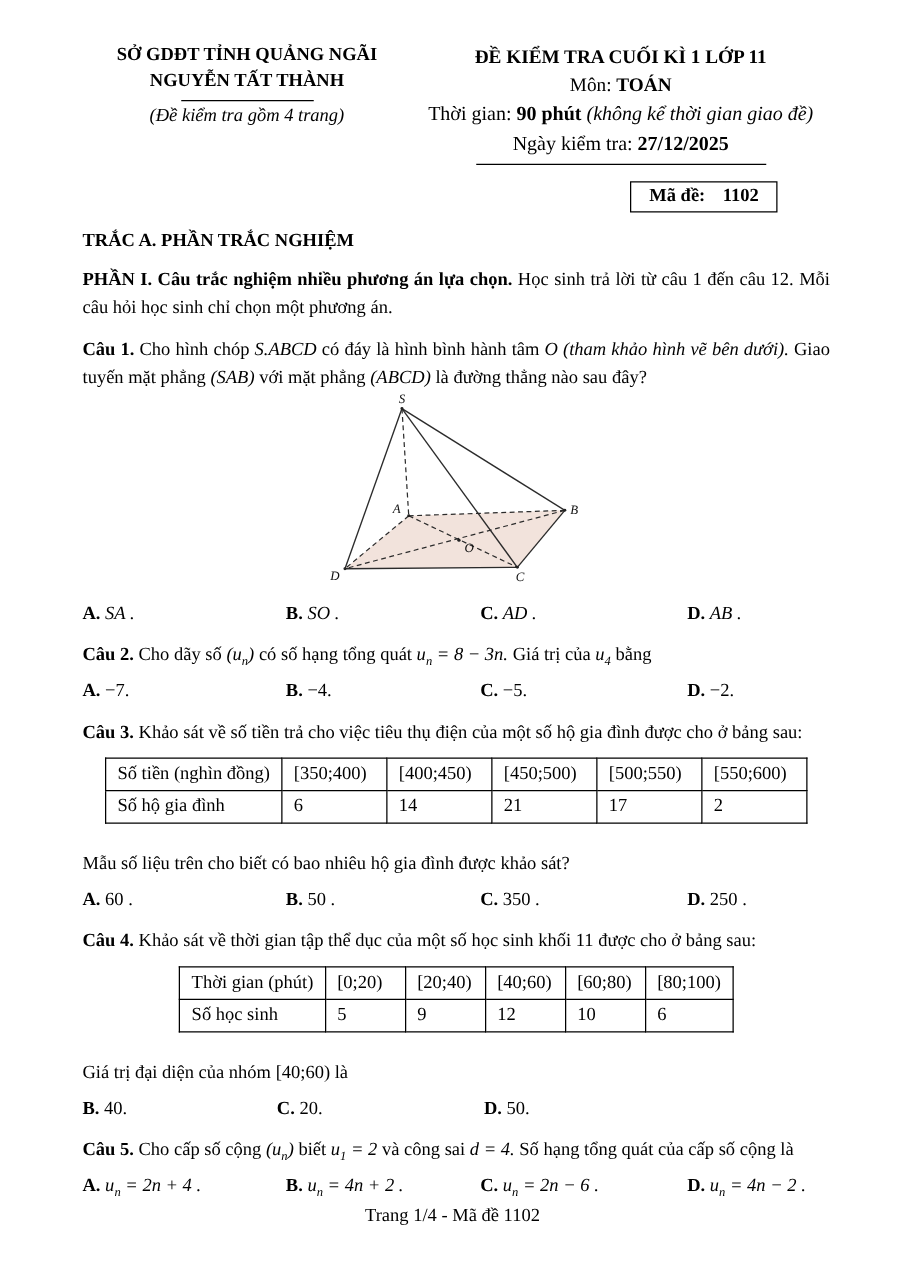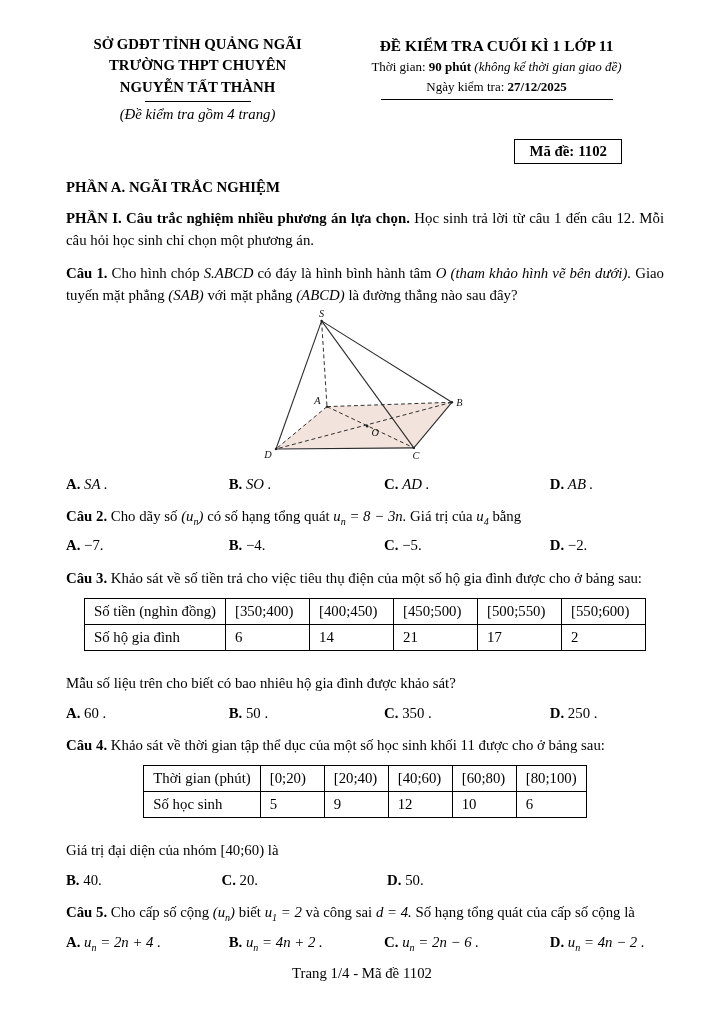--- a/index.html
+++ b/index.html
@@ -12,30 +12,30 @@
   .page { position:relative; width:724px; height:1024px; padding:34px 60px 30px 66px; overflow:hidden; }
 
   
   .header { display:flex; }
   .h-left  { width:44%; text-align:center; line-height:1.45; }
   .h-left .inst { font-weight:bold; }
   .h-rule  { width:106px; border-top:1.2px solid #000; margin:3px auto 0; }
   .h-note  { font-style:italic; margin-top:2px; }
   .h-right { width:56%; text-align:center; line-height:1.5; }
   .h-title { font-weight:bold; font-size:15.4px; }
-  .h-line  { font-size:13px; }
+  .h-line  { font-size:16px; }
   .subject-line { font-size:15.4px; }
   .b { font-weight:bold; }
   .i { font-style:italic; }
   .h-rule2 { width:232px; border-top:1.2px solid #000; margin:3px auto 0; }
 
   
   .code-row { display:flex; justify-content:flex-end; padding-right:42px; margin-top:13px; }
   .code-box { border:1.6px solid #000; padding:3px 14px; font-weight:bold; }
-  .code-box .code-val { margin-left:4px; }
+  .code-box .code-val { margin-left:14px; }
 
   
   .part-a { font-weight:bold; margin-top:15px; }
   p.qt  { text-align:justify; line-height:1.5; margin-top:11px; }
   p.qt-tight { margin-top:21px; }
   .q-label { font-weight:bold; }
   .math { font-style:italic; }
   sub { font-size:0.68em; line-height:0; }
 
   
@@ -61,47 +61,50 @@
   .footer { position:absolute; left:0; right:0; bottom:42px; text-align:center; }
 </style>
 </head>
 <body>
 
 <div class="page">
 
   <div class="header">
     <div class="h-left">
       <div class="inst">SỞ GDĐT TỈNH QUẢNG NGÃI</div>
-      <div class="inst">TRƯỜNG THPT CHUYÊN</div>
       <div class="inst">NGUYỄN TẤT THÀNH</div>
       <div class="h-rule"></div>
       <div class="h-note">(Đề kiểm tra gồm 4 trang)</div>
     </div>
     <div class="h-right">
       <div class="h-title">ĐỀ KIỂM TRA CUỐI KÌ 1 LỚP 11</div>
+      <div class="h-line subject-line">
+        <span>Môn:</span>
+        <span class="b">TOÁN</span>
+      </div>
       <div class="h-line">
         <span>Thời gian:</span>
         <span class="b">90 phút</span>
         <span class="i">(không kể thời gian giao đề)</span>
       </div>
       <div class="h-line">
         <span>Ngày kiểm tra:</span>
         <span class="b">27/12/2025</span>
         <div class="h-rule2"></div>
       </div>
     </div>
   </div>
 
   <div class="code-row">
     <div class="code-box">
       <span>Mã đề:</span><span class="code-val">1102</span>
     </div>
   </div>
 
-  <div class="part-a">PHẦN A. NGÃI TRẮC NGHIỆM</div>
+  <div class="part-a">TRẮC A. PHẦN TRẮC NGHIỆM</div>
   <p class="qt">
     <span class="b">PHẦN I. Câu trắc nghiệm nhiều phương án lựa chọn.</span>
     <span>Học sinh trả lời từ câu 1 đến câu 12. Mỗi câu hỏi học sinh chỉ chọn một phương án.</span>
   </p>
 
   <p class="qt">
     <span class="q-label">Câu 1.</span>
     <span>Cho hình chóp</span>
     <span class="math">S.ABCD</span>
     <span>có đáy là hình bình hành tâm</span>

